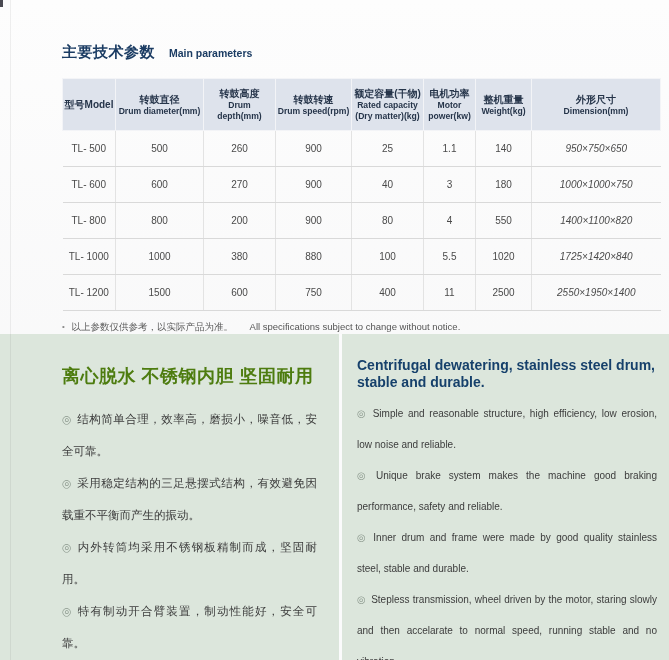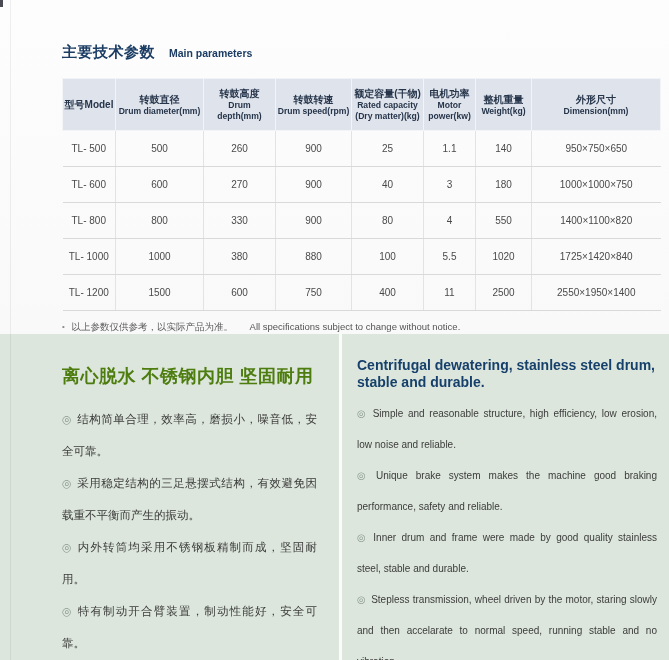--- a/index.html
+++ b/index.html
@@ -58,21 +58,21 @@
     border: 1px solid #d9d9d9;
     border-left-color: #e3e3e3; border-right-color: #e3e3e3;
     height: 36px;
     text-align: center;
     font-size: 10px;
     color: #4a4a4a;
     padding: 0 1px;
     background: transparent;
   }
   table.params tbody tr td:first-child { border-left: none; }
-  table.params tbody tr td:last-child { border-right: none; }
+  table.params tbody tr td:last-child { border-right: none; font-style: italic; }
   .note {
     margin: 10px 0 0 0; font-size: 9.5px; color: #5a5a5a;
   }
   .note .dot { color: #8a8a8a; margin-right: 4px; font-size: 8px; vertical-align: 1px; }
   .note .n-zh { margin-right: 14px; }
   .note .n-en { color: #555; }
 
   
   .features {
     flex: 1;
@@ -191,21 +191,21 @@
           <td>270</td>
           <td>900</td>
           <td>40</td>
           <td>3</td>
           <td>180</td>
           <td>1000×1000×750</td>
         </tr>
         <tr>
           <td>TL- 800</td>
           <td>800</td>
-          <td>330</td>
+          <td>200</td>
           <td>900</td>
           <td>80</td>
           <td>4</td>
           <td>550</td>
           <td>1400×1100×820</td>
         </tr>
         <tr>
           <td>TL- 1000</td>
           <td>1000</td>
           <td>380</td>

